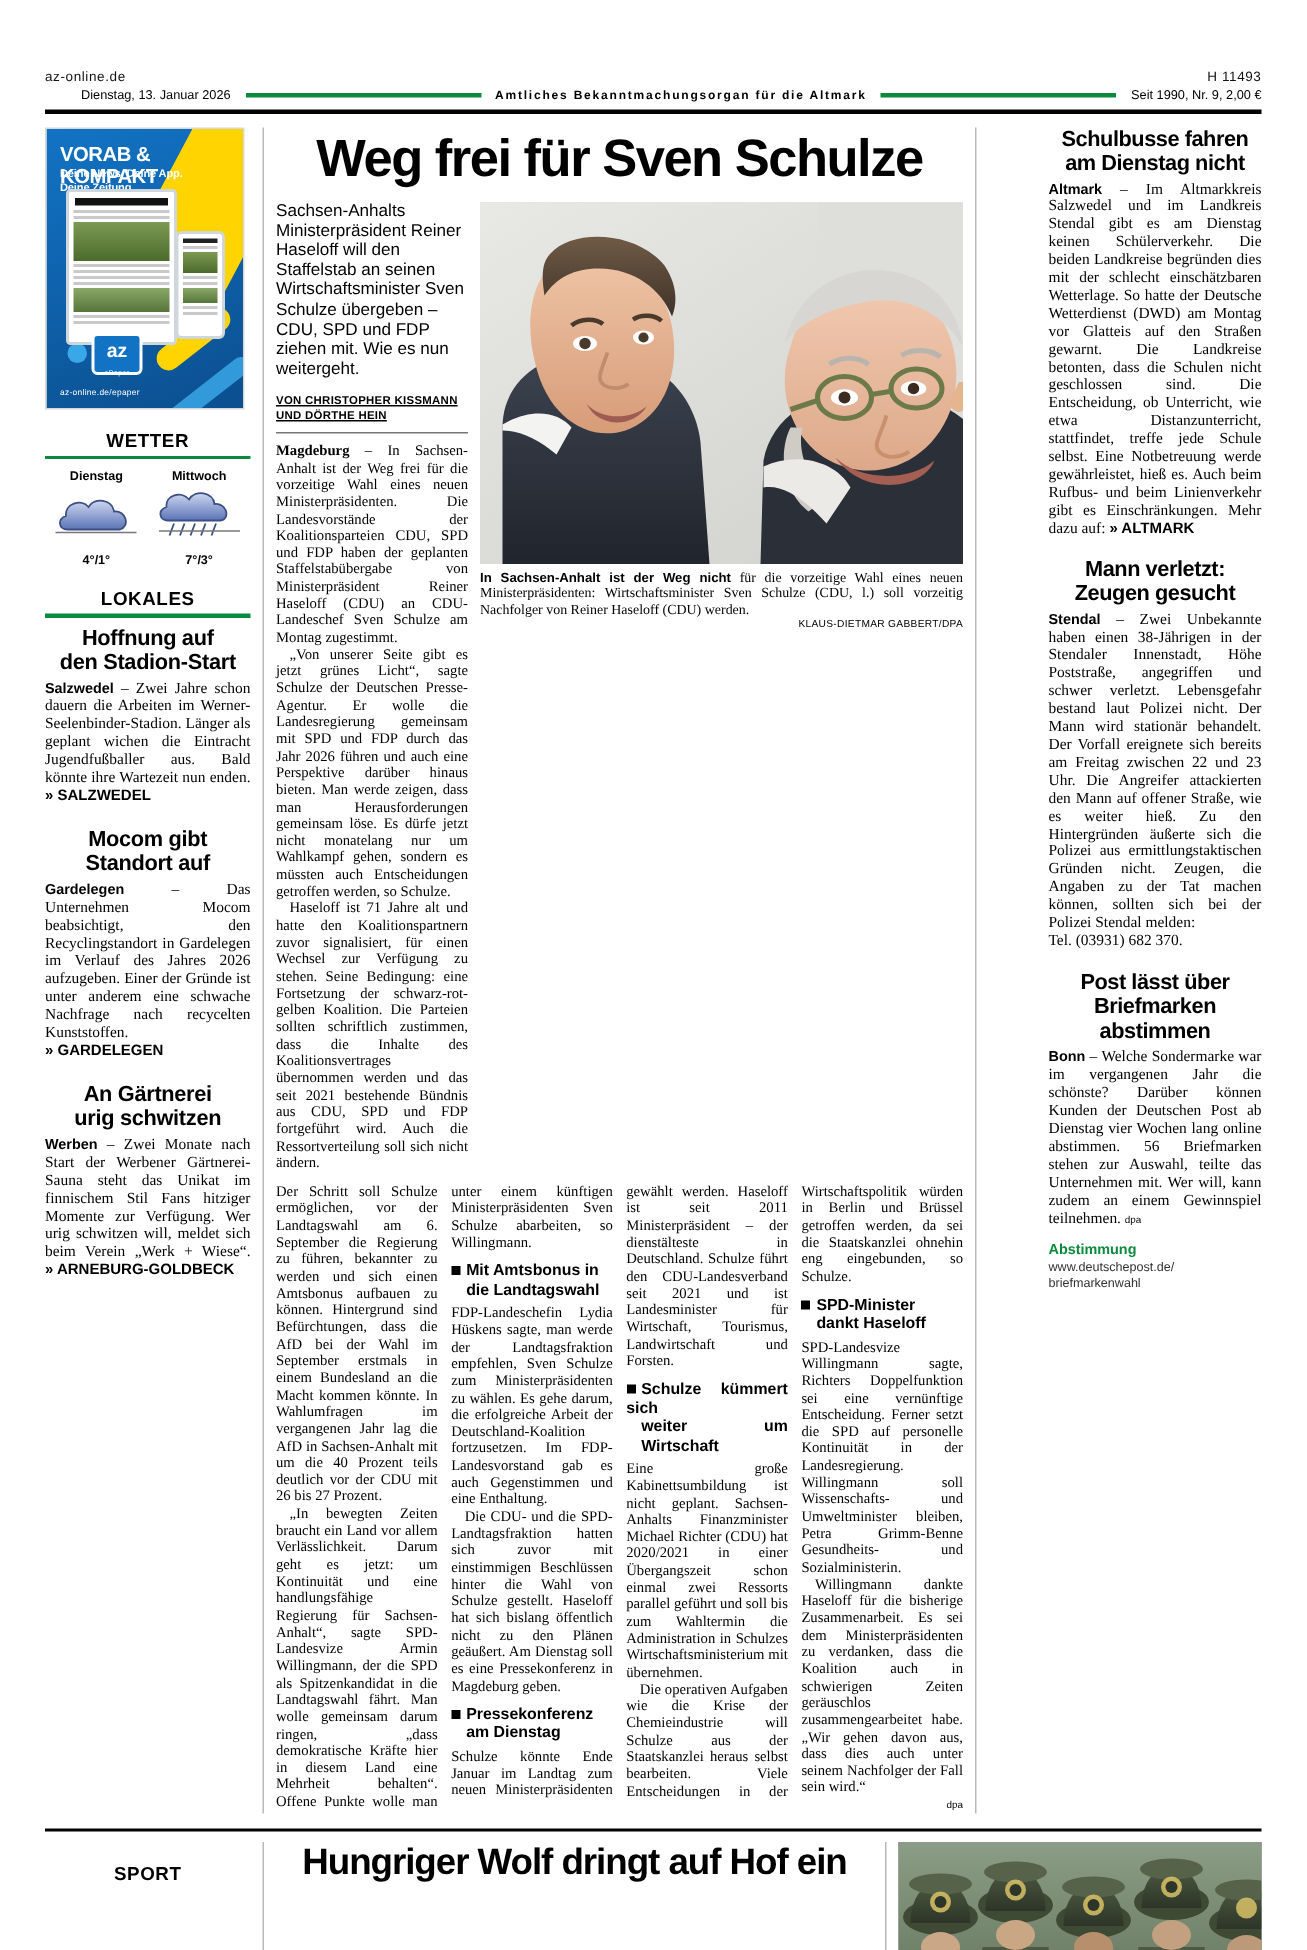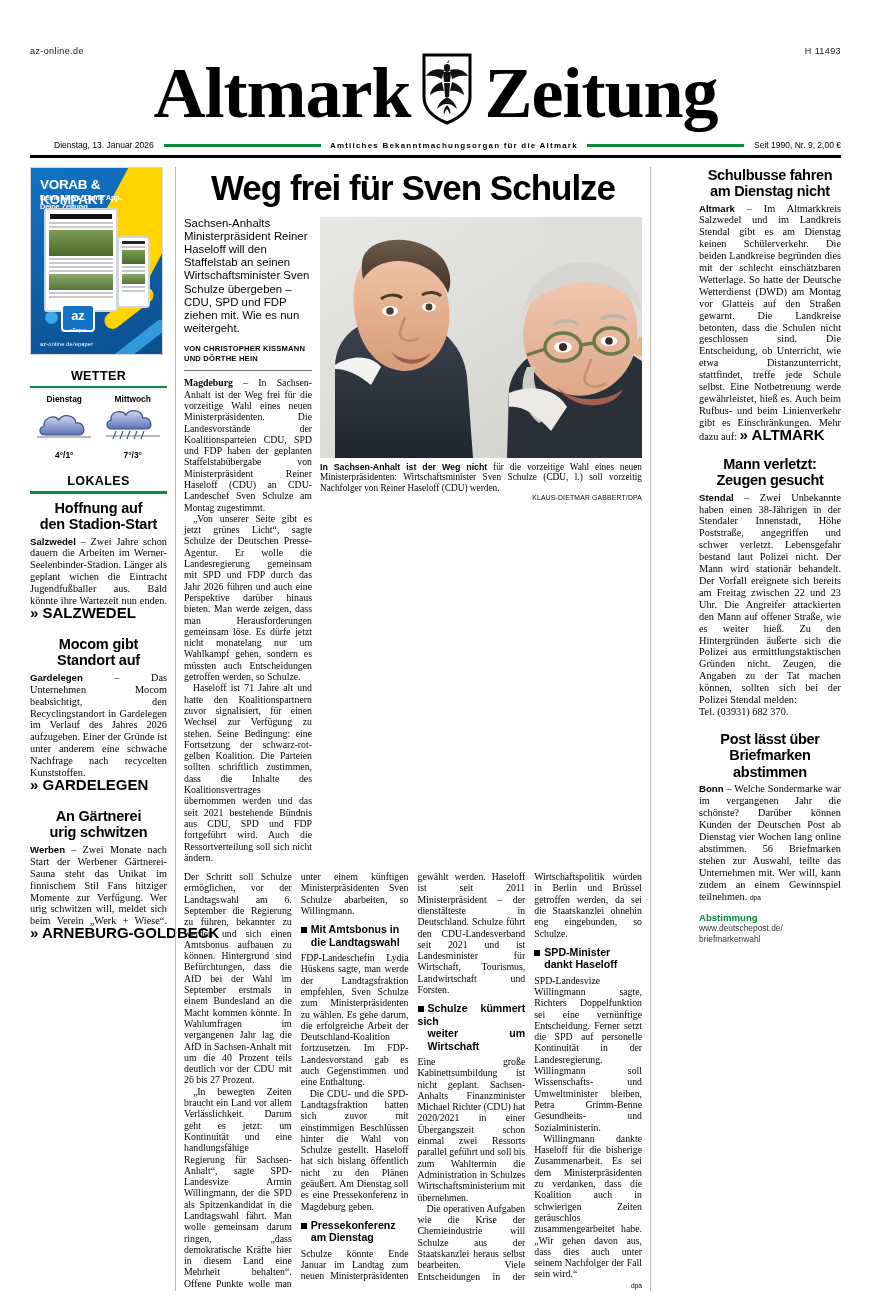--- a/index.html
+++ b/index.html
@@ -74,31 +74,31 @@
   .weather { display:flex; }
   .wcell { flex:1; text-align:center; }
   .wday { font-family:"Liberation Sans", sans-serif; font-weight:bold; font-size:8.4px; }
   .wtemp{ font-family:"Liberation Sans", sans-serif; font-weight:bold; font-size:8.4px; margin-top:2px;}
   .wicon{ height:44px; display:flex; align-items:center; justify-content:center; }
 
   .lead { font-family:"Liberation Sans", sans-serif; font-weight:bold; font-size:14.5px;
           line-height:16.5px; text-align:center; margin:2px 0 3px; letter-spacing:-.2px; }
   .body-s { font-size:10.3px; line-height:11.9px; text-align:justify; hyphens:auto; }
   .body-s b, .kicker { font-family:"Liberation Sans", sans-serif; font-weight:bold; font-size:9.6px; }
-  .more { font-family:"Liberation Sans", sans-serif; font-weight:bold; font-size:15px; white-space:nowrap; }
+  .more { font-family:"Liberation Sans", sans-serif; font-weight:bold; font-size:10px; white-space:nowrap; }
   .gap { height:13px; }
 
   
   .head-xl { font-family:"Liberation Sans", sans-serif; font-weight:bold; font-size:35px;
              text-align:center; letter-spacing:-1px; line-height:38px; margin:2px 0 10px; }
   .mid-split { display:flex; gap:8px; }
   .teaser-col { width:128px; flex:0 0 128px; }
   .teaser { font-family:"Liberation Sans", sans-serif; font-size:11.4px; line-height:13.2px; }
   .byline { font-family:"Liberation Sans", sans-serif; font-weight:bold; font-size:7.6px;
-            line-height:10px; letter-spacing:.2px; margin-top:9px; }
+            line-height:10px; letter-spacing:.2px; margin-top:9px;text-decoration:underline; }
   .byline-rule { height:1px; background:#777; margin:6px 0 6px; }
   .photo-main { flex:1; height:241px; position:relative; overflow:hidden; background:#ccc; }
 
   .caption { font-size:9.3px; line-height:10.6px; text-align:justify; margin-top:4px; }
   .caption b { font-family:"Liberation Sans", sans-serif; font-weight:bold; font-size:8.8px; }
   .credit { font-family:"Liberation Sans", sans-serif; font-size:6.8px; text-align:right;
             letter-spacing:.2px; margin-top:1px; }
 
   .cols4 { column-count:4; column-gap:9px; column-rule:none; margin-top:8px; }
   .body-m { font-size:9.8px; line-height:11.3px; text-align:justify; hyphens:auto; }
@@ -130,41 +130,20 @@
 </head>
 <body>
 
 <div class="page">
 
   <div class="masthead-top">
     <span>az-online.de</span>
     <span>H 11493</span>
   </div>
 
-  <div class="nameplate">
-    <span class="word">Altmark</span>
-    <span class="crest">
-      <svg width="50" height="72" viewBox="0 0 50 72">
-        <path d="M2 2 H48 V44 C48 58 35 66 25 70 C15 66 2 58 2 44 Z" fill="#fff" stroke="#000" stroke-width="3"></path>
-        <g fill="#111">
-          <ellipse cx="25" cy="15" rx="3.2" ry="4"></ellipse>
-          <path d="M25 10 l2.5 -4 l-1.2 4 z"></path>
-          <path d="M22 17 C14 15 7 18 4 23 C10 22 15 23 20 26 Z"></path>
-          <path d="M28 17 C36 15 43 18 46 23 C40 22 35 23 30 26 Z"></path>
-          <path d="M21 19 h8 l-1 10 h-6 z"></path>
-          <path d="M20 29 C13 31 9 36 8 42 C13 38 18 37 22 38 Z"></path>
-          <path d="M30 29 C37 31 41 36 42 42 C37 38 32 37 28 38 Z"></path>
-          <path d="M22 30 h6 l-1 14 h-4 z"></path>
-          <path d="M25 44 C20 47 16 51 15 56 C19 52 22 51 25 51 C28 51 31 52 35 56 C34 51 30 47 25 44 Z"></path>
-          <path d="M25 52 C22 55 21 59 22 62 C23 58 25 56 25 56 C25 56 27 58 28 62 C29 59 28 55 25 52 Z"></path>
-        </g>
-      </svg>
-    </span>
-    <span class="word">Zeitung</span>
-  </div>
 
   <div class="masthead-bottom">
     <span>Dienstag, 13. Januar 2026</span>
     <span class="mid">
       <span class="rule-green"></span>
       <span class="organ">Amtliches Bekanntmachungsorgan für die Altmark</span>
       <span class="rule-green"></span>
     </span>
     <span>Seit 1990, Nr. 9, 2,00 €</span>
   </div>

